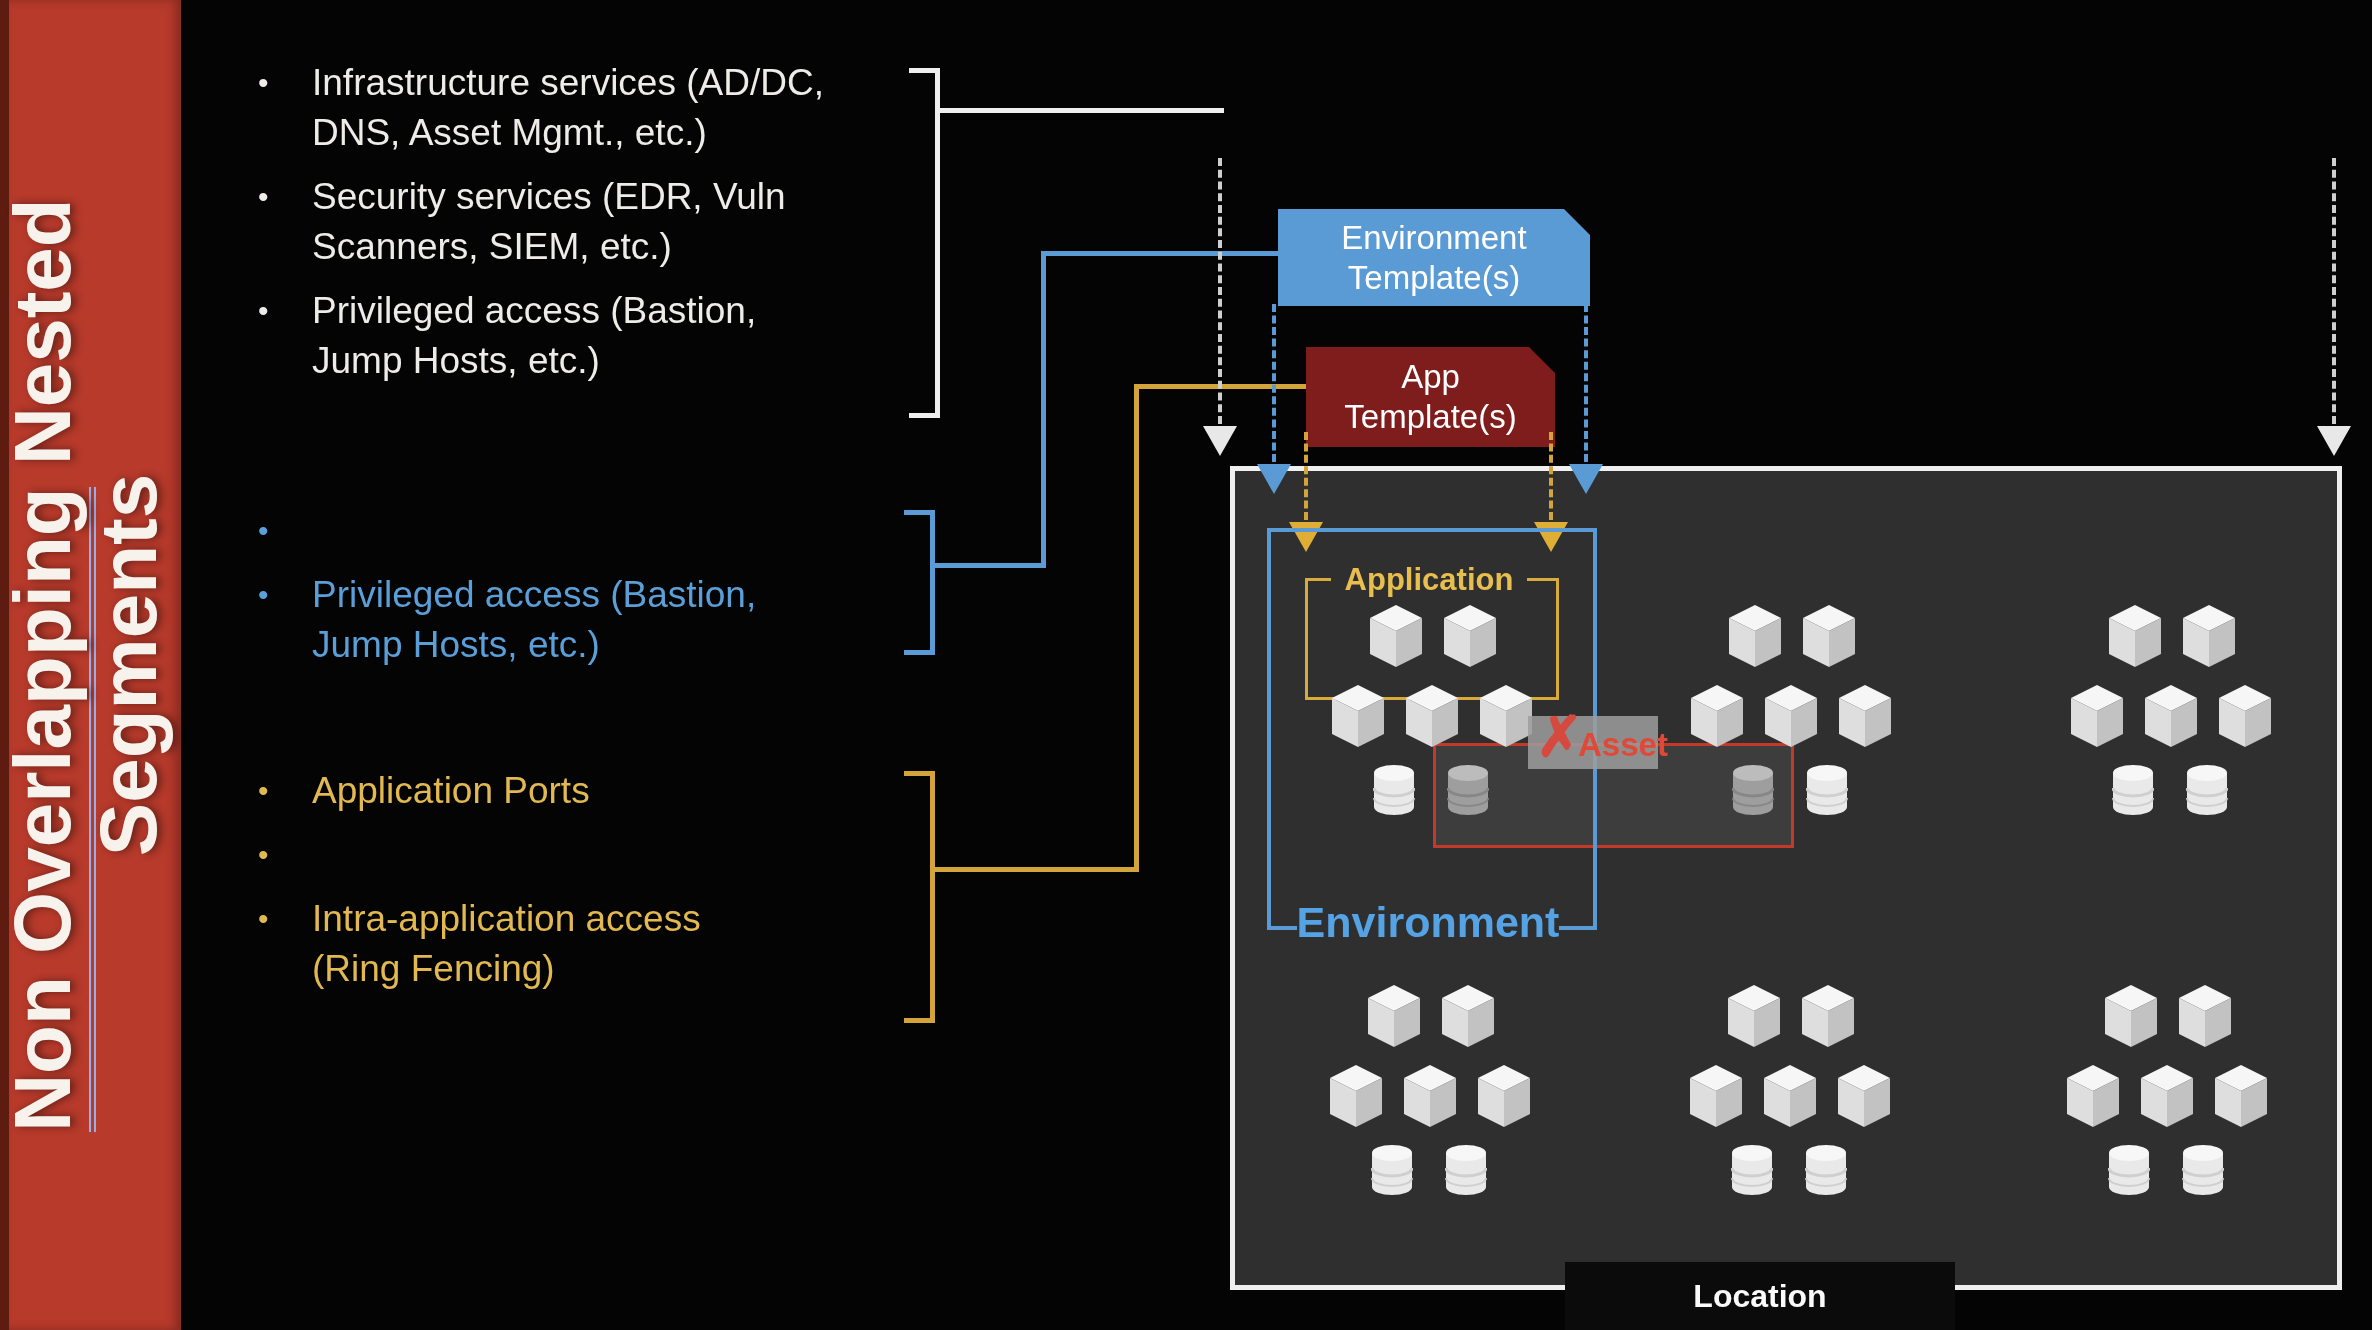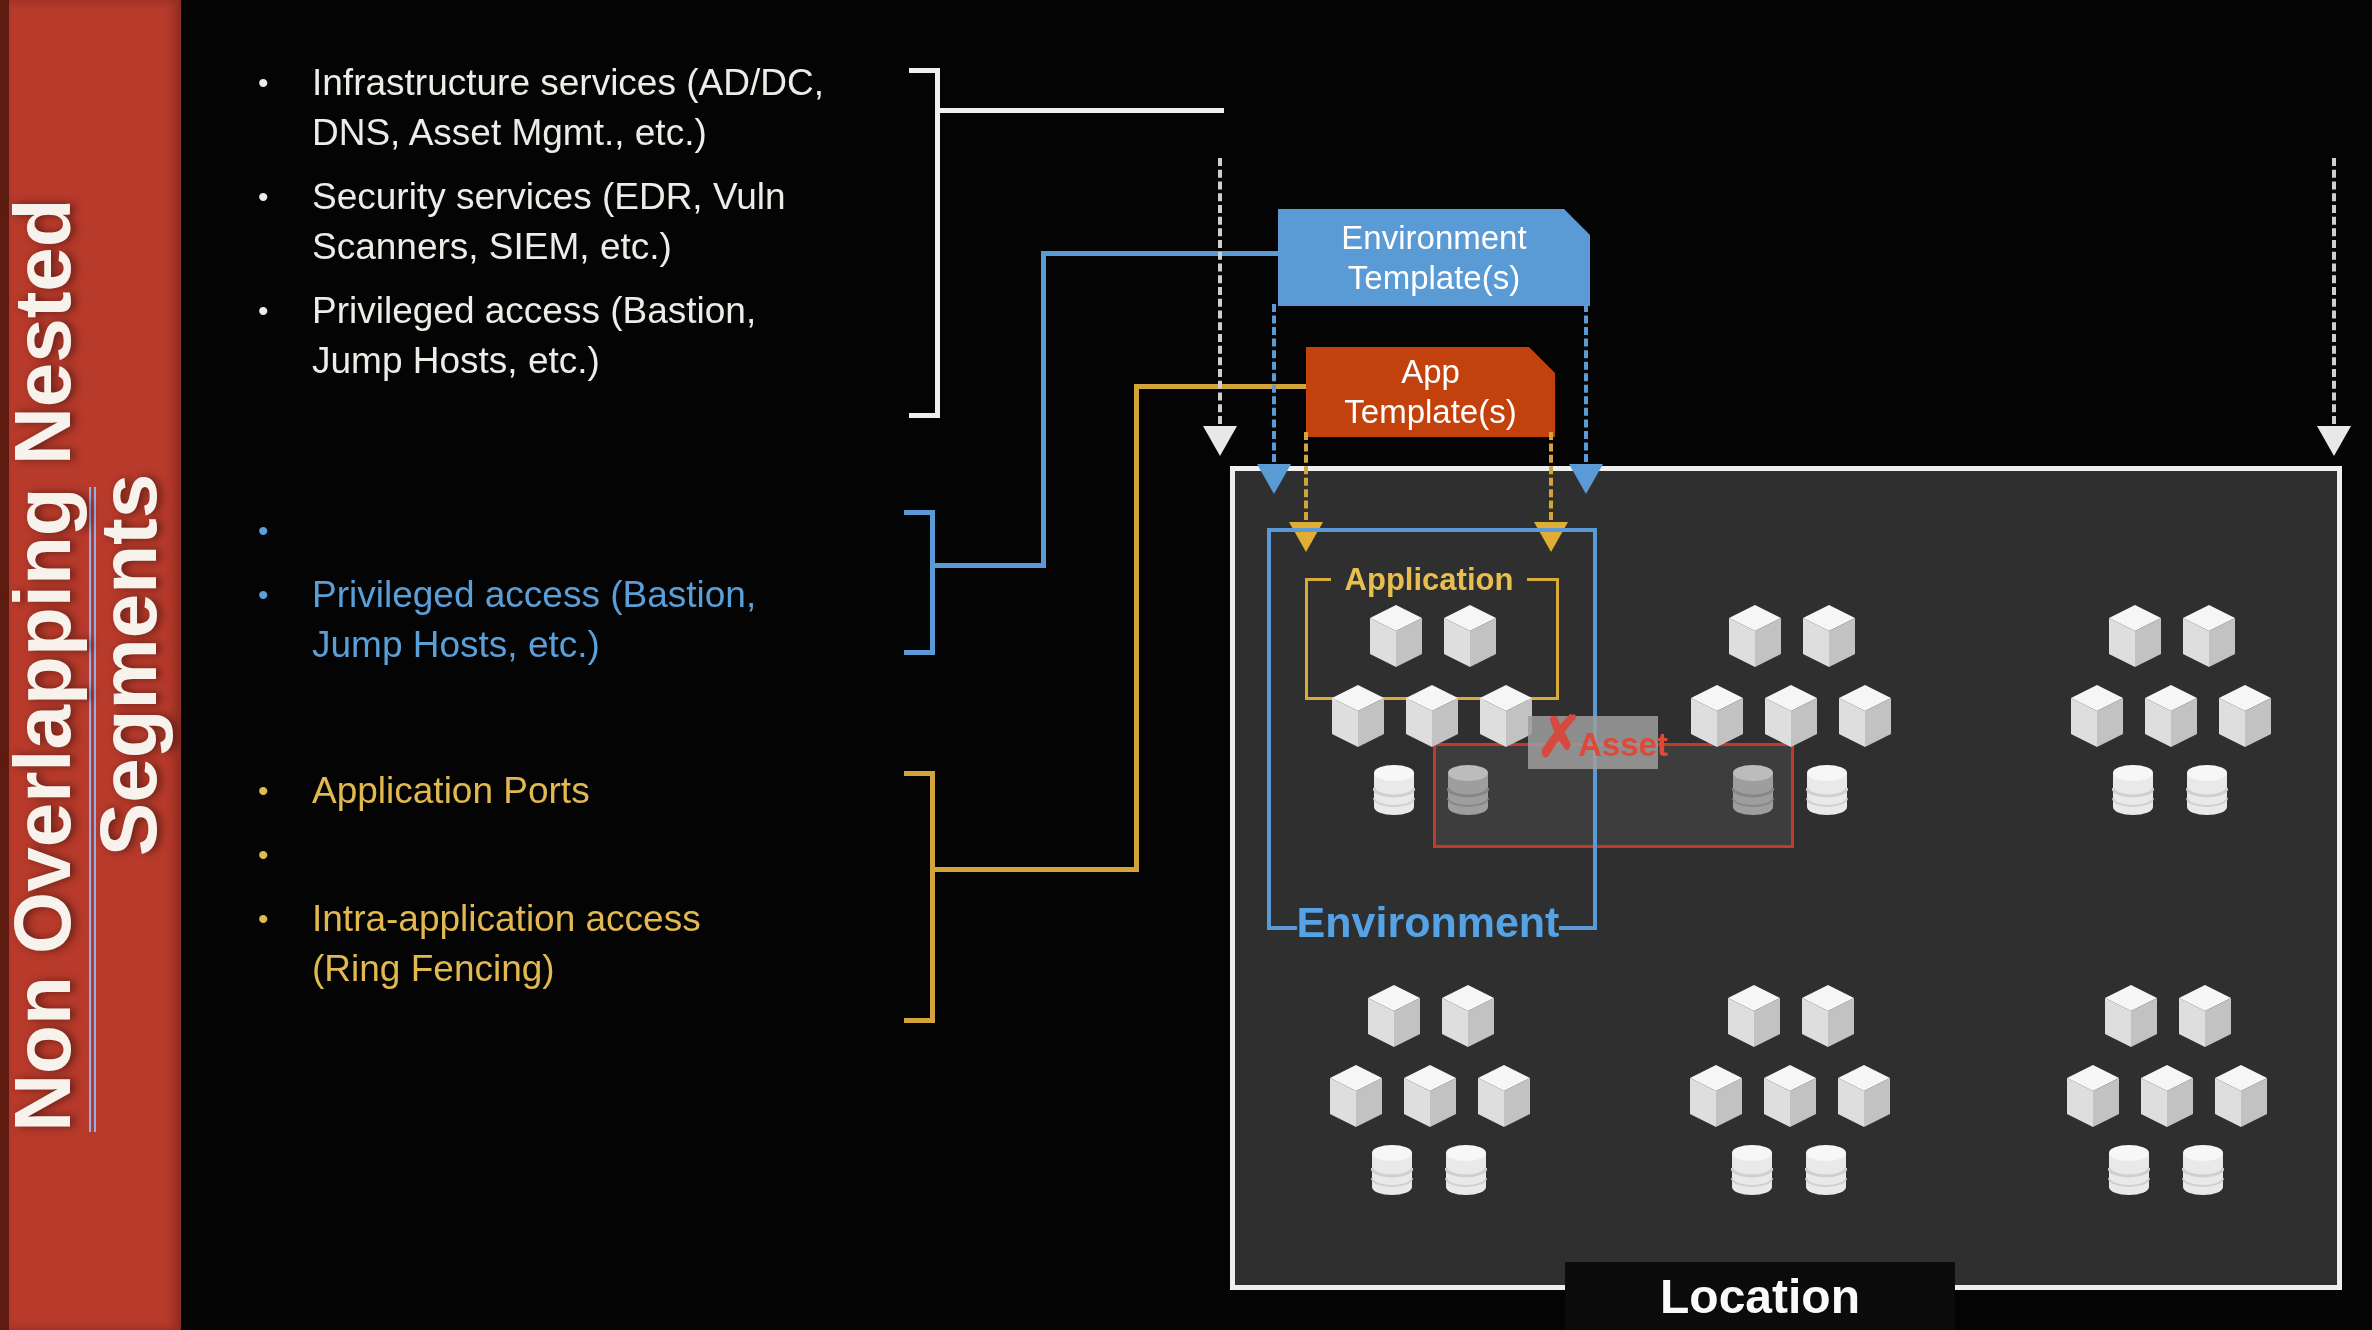--- a/index.html
+++ b/index.html
@@ -41,21 +41,21 @@
   #tpl-location .lbl{width:100%;height:100%;display:flex;align-items:center;justify-content:center;
                      color:#f2f2f2;font-size:40px;}
   #tpl-location .corner-cover{position:absolute;top:-4px;right:-4px;width:30px;height:30px;background:#040404;}
   #tpl-location .corner-line{position:absolute;top:8px;right:-9px;width:46px;height:4px;background:#f0f0f0;
                              transform:rotate(45deg);}
   .note-box{color:#fff;text-align:center;white-space:pre-line;
             clip-path:polygon(0 0,calc(100% - 26px) 0,100% 26px,100% 100%,0 100%);
             display:flex;align-items:center;justify-content:center;
             font-size:33px;line-height:40px;}
   #tpl-env{left:1278px;top:209px;width:312px;height:97px;background:#5b9bd5;}
-  #tpl-app{left:1306px;top:347px;width:249px;height:90px;background:#c2410c;}
+  #tpl-app{left:1306px;top:347px;width:249px;height:100px;background:#7f1d1d;}
 
   
   .dashv{width:0;border-left:4px dashed #cfcfcf;}
   .dashv.blue{border-left-color:#5b9bd5;}
   .dashv.gold{border-left-color:#d2a439;}
   .arrow{width:0;height:0;border-left:17px solid transparent;border-right:17px solid transparent;
          border-top:30px solid #e8e8e8;}
   .arrow.blue{border-top-color:#5b9bd5;}
   .arrow.gold{border-top-color:#e0ae35;}
 
@@ -70,21 +70,21 @@
   #app-label-patch{left:1331px;top:560px;width:196px;height:38px;background:#2f2f2f;}
   #app-label{left:1331px;top:562px;width:196px;text-align:center;color:#e8bf4f;
              font-size:31px;font-weight:bold;}
   #role-box{left:1433px;top:743px;width:355px;height:99px;border:3px solid #c23b2a;
             background:rgba(255,255,255,.07);}
   #role-badge{left:1528px;top:716px;width:130px;height:53px;background:rgba(158,158,158,.85);}
   #role-x{left:1536px;top:704px;font-size:56px;font-weight:bold;color:#d6493f;}
   #role-label{left:1578px;top:726px;font-size:33px;font-weight:bold;color:#df4938;}
   #location-tab{left:1565px;top:1262px;width:390px;height:68px;background:#0b0b0b;}
   #location-label{width:100%;height:100%;display:flex;align-items:center;justify-content:center;
-                  color:#fafafa;font-size:48px;font-weight:bold;}
+                  color:#fafafa;font-size:32px;font-weight:bold;}
 
   
   .cluster{position:absolute;width:202px;height:216px;}
   .cube,.cyl{position:absolute;}
 </style>
 </head>
 <body>
 
 <div id="stage">
 

